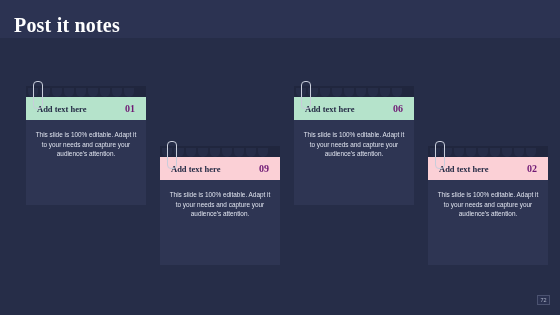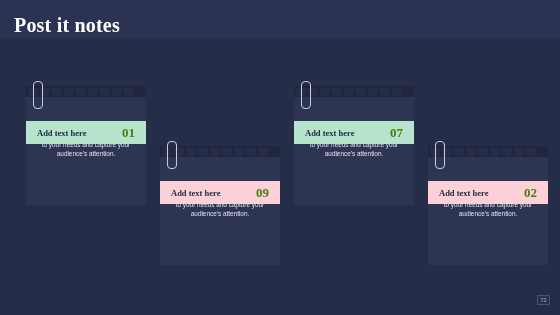--- a/index.html
+++ b/index.html
@@ -94,39 +94,38 @@
     left: 0;
     top: 11px;
     width: 120px;
     height: 23px;
     display: flex;
     align-items: center;
     justify-content: space-between;
     padding: 0 11px;
     box-sizing: border-box;
     z-index: 4;
-    margin-top: 24px;
   }
   .note-head.mint  { background: #b5e3cb; }
   .note-head.pink  { background: #fbd0d6; }
 
   .head-label {
     font-family: "Liberation Serif", "DejaVu Serif", serif;
     font-weight: bold;
     font-size: 8.5px;
     line-height: 10px;
     color: #252b45;
     white-space: nowrap;
   }
   .head-number {
     font-family: "Liberation Serif", "DejaVu Serif", serif;
     font-weight: bold;
-    font-size: 13px;
+    font-size: 10px;
     line-height: 13px;
-    color: #4d7c0f;
+    color: #701a75;
     white-space: nowrap;
   }
   .note-text {
     position: absolute;
     left: 8px;
     top: 44px;
     width: 104px;
     text-align: center;
     font-family: "Liberation Sans", sans-serif;
     font-size: 6.4px;
@@ -227,21 +226,21 @@
         <span class="tooth"></span>
         <span class="tooth"></span>
         <span class="tooth"></span>
         <span class="tooth"></span>
         <span class="tooth"></span>
       </div>
     </div>
     <div class="ring"></div>
     <div class="note-head mint">
       <span class="head-label">Add text here</span>
-      <span class="head-number">07</span>
+      <span class="head-number">06</span>
     </div>
     <div class="note-text">This slide is 100% editable. Adapt it to your needs and capture your audience's attention.</div>
   </div>
 
   <div class="note" id="note-4">
     <div class="note-body"></div>
     <div class="binding">
       <div class="teeth">
         <span class="tooth"></span>
         <span class="tooth"></span>

